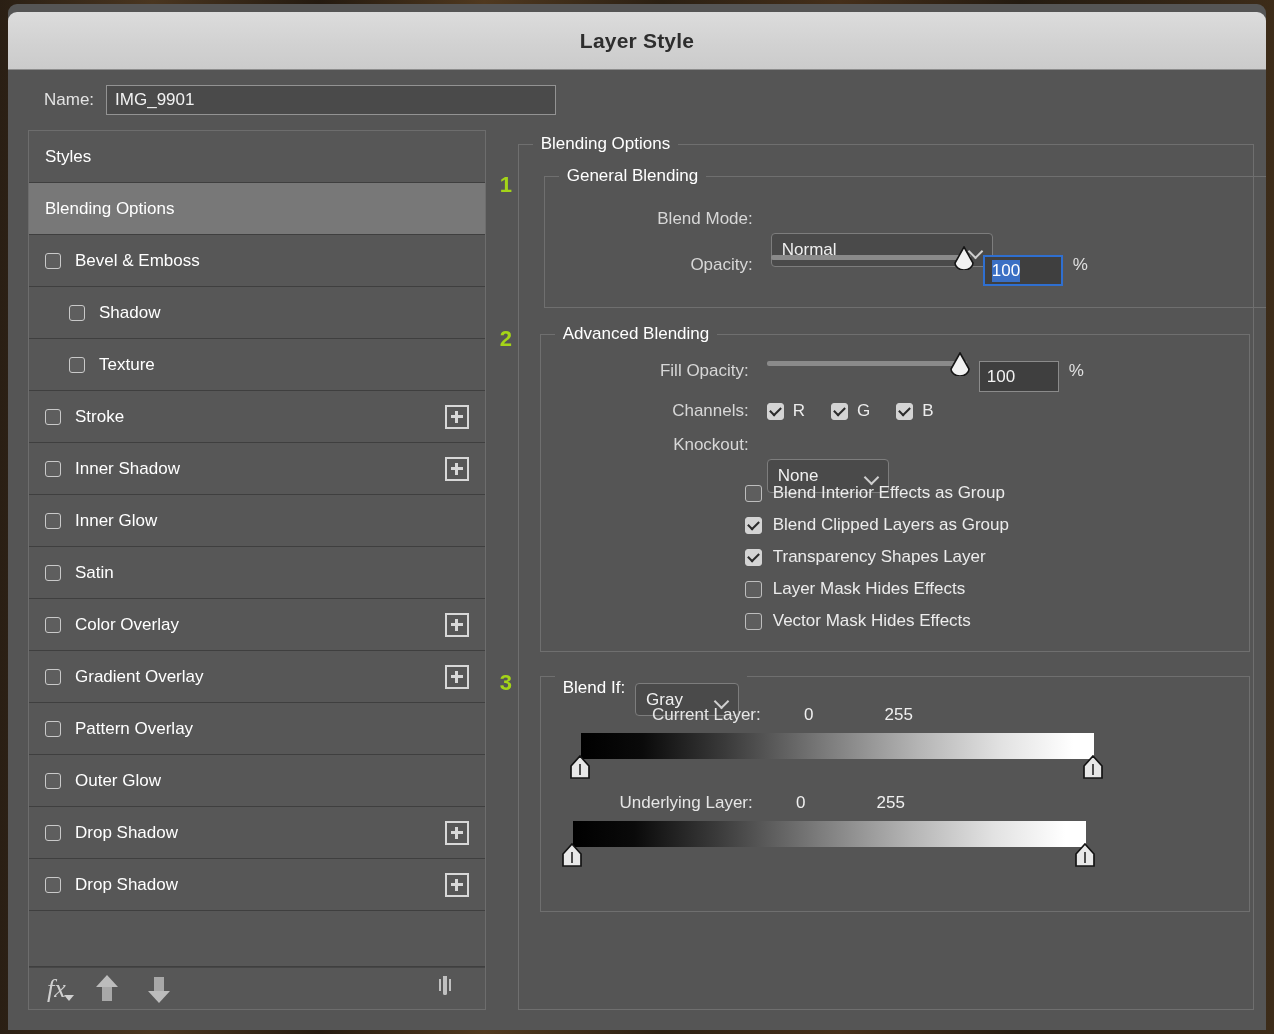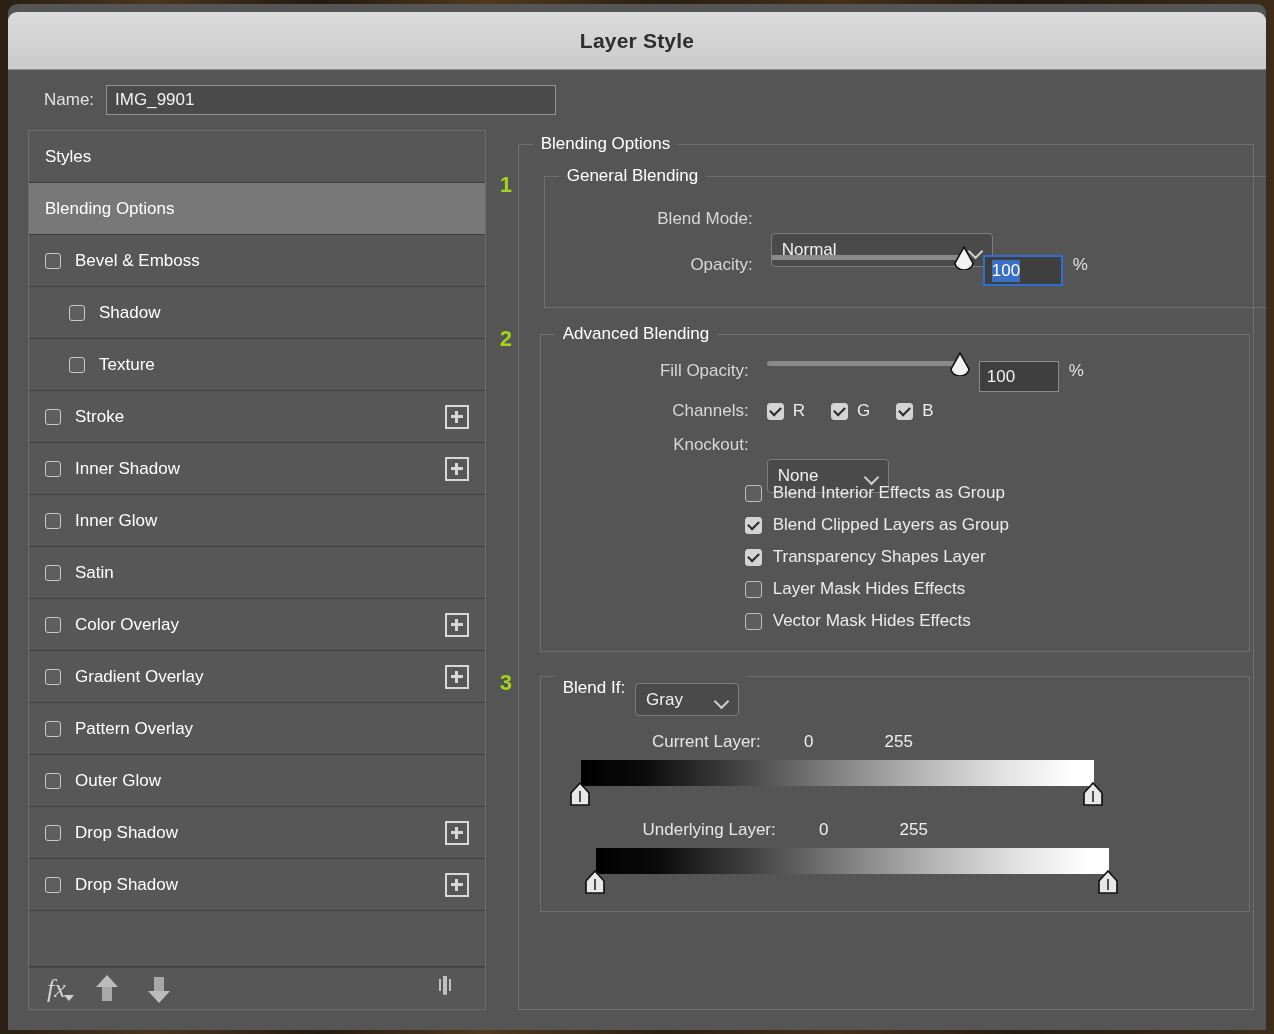--- a/index.html
+++ b/index.html
@@ -212,21 +212,21 @@
     border-left: 2.5px solid #2b2b2b; border-bottom: 2.5px solid #2b2b2b;
     transform: rotate(-45deg) translate(1px,-1px);
   }
   .cklabel { color: #ececec; font-size: 17px; margin-left: 11px; }
   .chlabel { color: #ececec; font-size: 17px; margin-left: 9px; margin-right: 26px; }
 
   .gradbar {
     height: 26px; width: 513px;
     background: linear-gradient(90deg,#000000 0%,#0a0a0a 12%,#3a3a3a 28%,#7c7c7c 48%,#b5b5b5 66%,#e2e2e2 82%,#ffffff 96%,#ffffff 100%);
   }
-  .blendif-label { color: #e6e6e6; font-size: 17px; margin-top: 27px; }
+  .blendif-label { color: #e6e6e6; font-size: 17px; }
   .blendif-val { color: #f0f0f0; font-size: 17px; }
   .stopknob { position: absolute; width: 22px; height: 25px; }
 </style>
 </head>
 <body>
 
 <div id="desktop"></div>
 
 <div id="dialog">
 
@@ -445,21 +445,21 @@
             </div>
             <div class="stopknob" style="left:501px; top:22px;">
               <svg width="22" height="25" viewBox="0 0 22 25">
                   <path d="M11 1 L20 11 L20 23 L2 23 L2 11 Z" fill="#e8e8e8" stroke="#141414" stroke-width="1.7"></path>
                   <rect x="10" y="9" width="2" height="11" fill="#4d4d4d"></rect>
                 </svg>
             </div>
           </div>
         </div>
 
-        <div style="position:absolute; left:35px; top:116px; width:670px;">
+        <div style="position:absolute; left:12px; top:116px; width:670px;">
           <div style="display:flex; align-items:baseline;">
             <span class="blendif-label" style="width:200px; text-align:right;">Underlying Layer:</span>
             <span class="blendif-val" style="margin-left:28px; width:40px; text-align:center;">0</span>
             <span class="blendif-val" style="margin-left:48px; width:44px; text-align:center;">255</span>
           </div>
           <div style="position:relative; margin-top:8px; margin-left:20px;">
             <div class="gradbar"></div>
             <div class="stopknob" style="left:-12px; top:22px;">
               <svg width="22" height="25" viewBox="0 0 22 25">
                   <path d="M11 1 L20 11 L20 23 L2 23 L2 11 Z" fill="#e8e8e8" stroke="#141414" stroke-width="1.7"></path>

